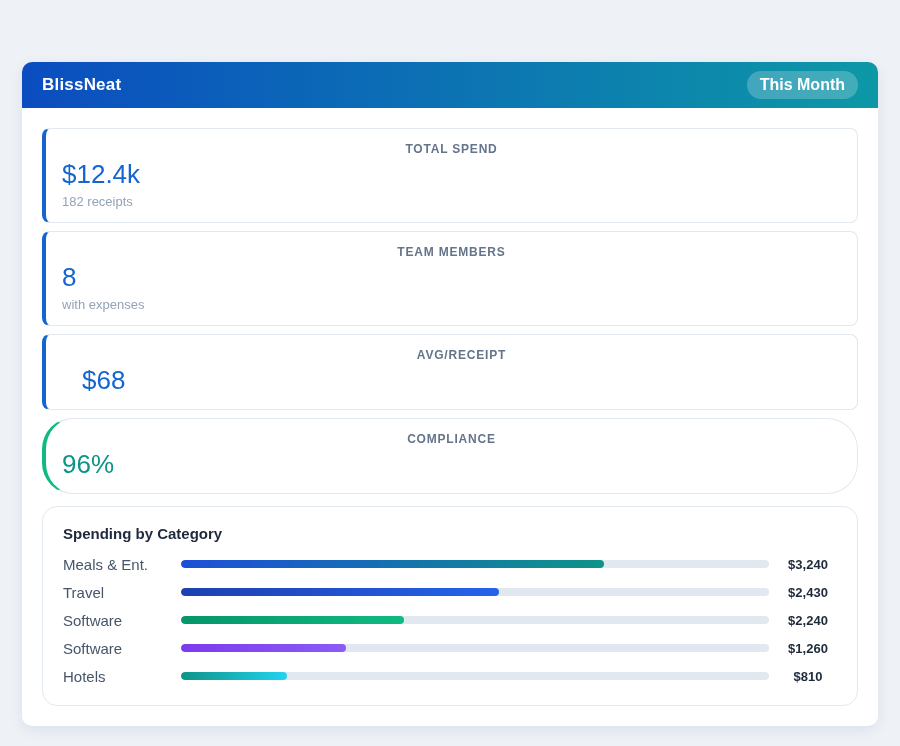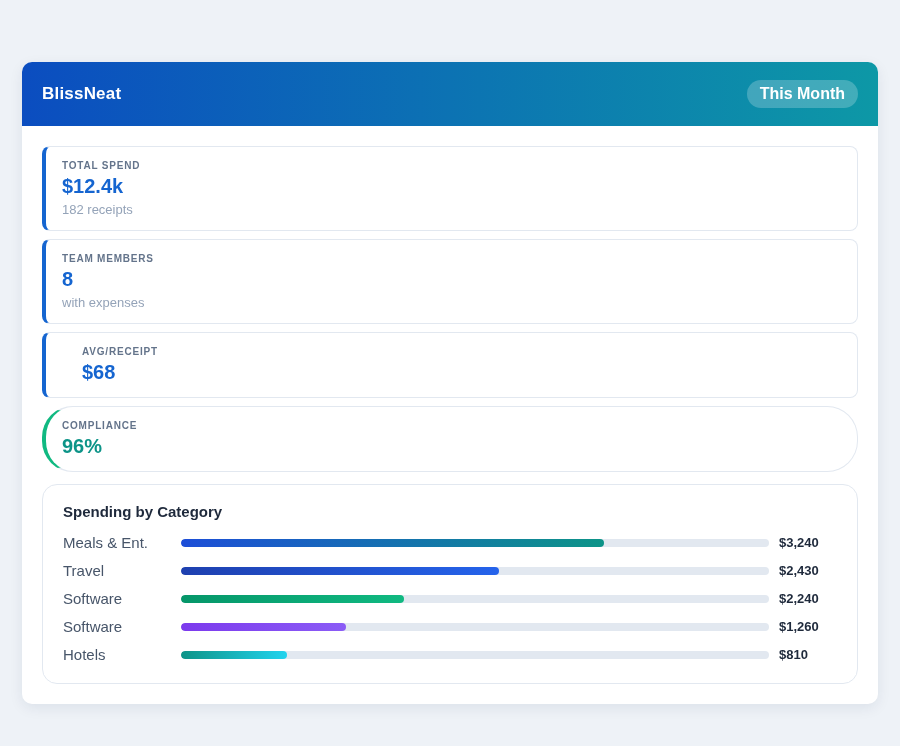--- a/index.html
+++ b/index.html
@@ -10,21 +10,21 @@
   }
   .app-card {
     width: 856px;
     margin: 62px auto 0 auto;
     background: #ffffff;
     border-radius: 10px;
     box-shadow: 0 4px 14px rgba(15, 40, 80, 0.08);
     overflow: hidden;
   }
   .app-header {
-    height: 64px;
+    height: 46px;
     background: linear-gradient(90deg, #0b4dc0 0%, #0d98a6 100%);
     display: flex;
     align-items: center;
     justify-content: space-between;
     padding: 0 20px;
   }
   .app-title {
     color: #ffffff;
     font-size: 17px;
     font-weight: bold;
@@ -43,30 +43,31 @@
   .app-body { padding: 20px; }
   .stat-card {
     border: 1px solid #e2e8f0;
     border-left-width: 4px;
     border-radius: 8px;
     padding: 13px 16px;
     margin-bottom: 8px;
     background: #ffffff;
   }
   .stat-label {
-    font-size: 10px;
+    font-size: 12px;
     font-weight: bold;
     color: #64748b;
     letter-spacing: 0.8px;
     text-transform: uppercase;
     margin-bottom: 4px;
+    text-align: center;
   }
   .stat-value {
-    font-size: 20px;
-    font-weight: bold;
+    font-size: 26px;
+    font-weight: normal;
     line-height: 1.15;
   }
   .stat-sub {
     font-size: 13px;
     color: #94a3b8;
     margin-top: 4px;
   }
   .category-card {
     border: 1px solid #e2e8f0;
     border-radius: 15px;
@@ -100,21 +101,21 @@
     overflow: hidden;
     margin-right: 10px;
   }
   .cat-fill {
     height: 100%;
     border-radius: 4px;
   }
   .cat-value {
     width: 58px;
     flex: 0 0 58px;
-    text-align: left;
+    text-align: center;
     font-size: 13px;
     font-weight: bold;
     color: #1e293b;
   }
 </style>
 </head>
 <body>
 
 <div class="app-card">
 

